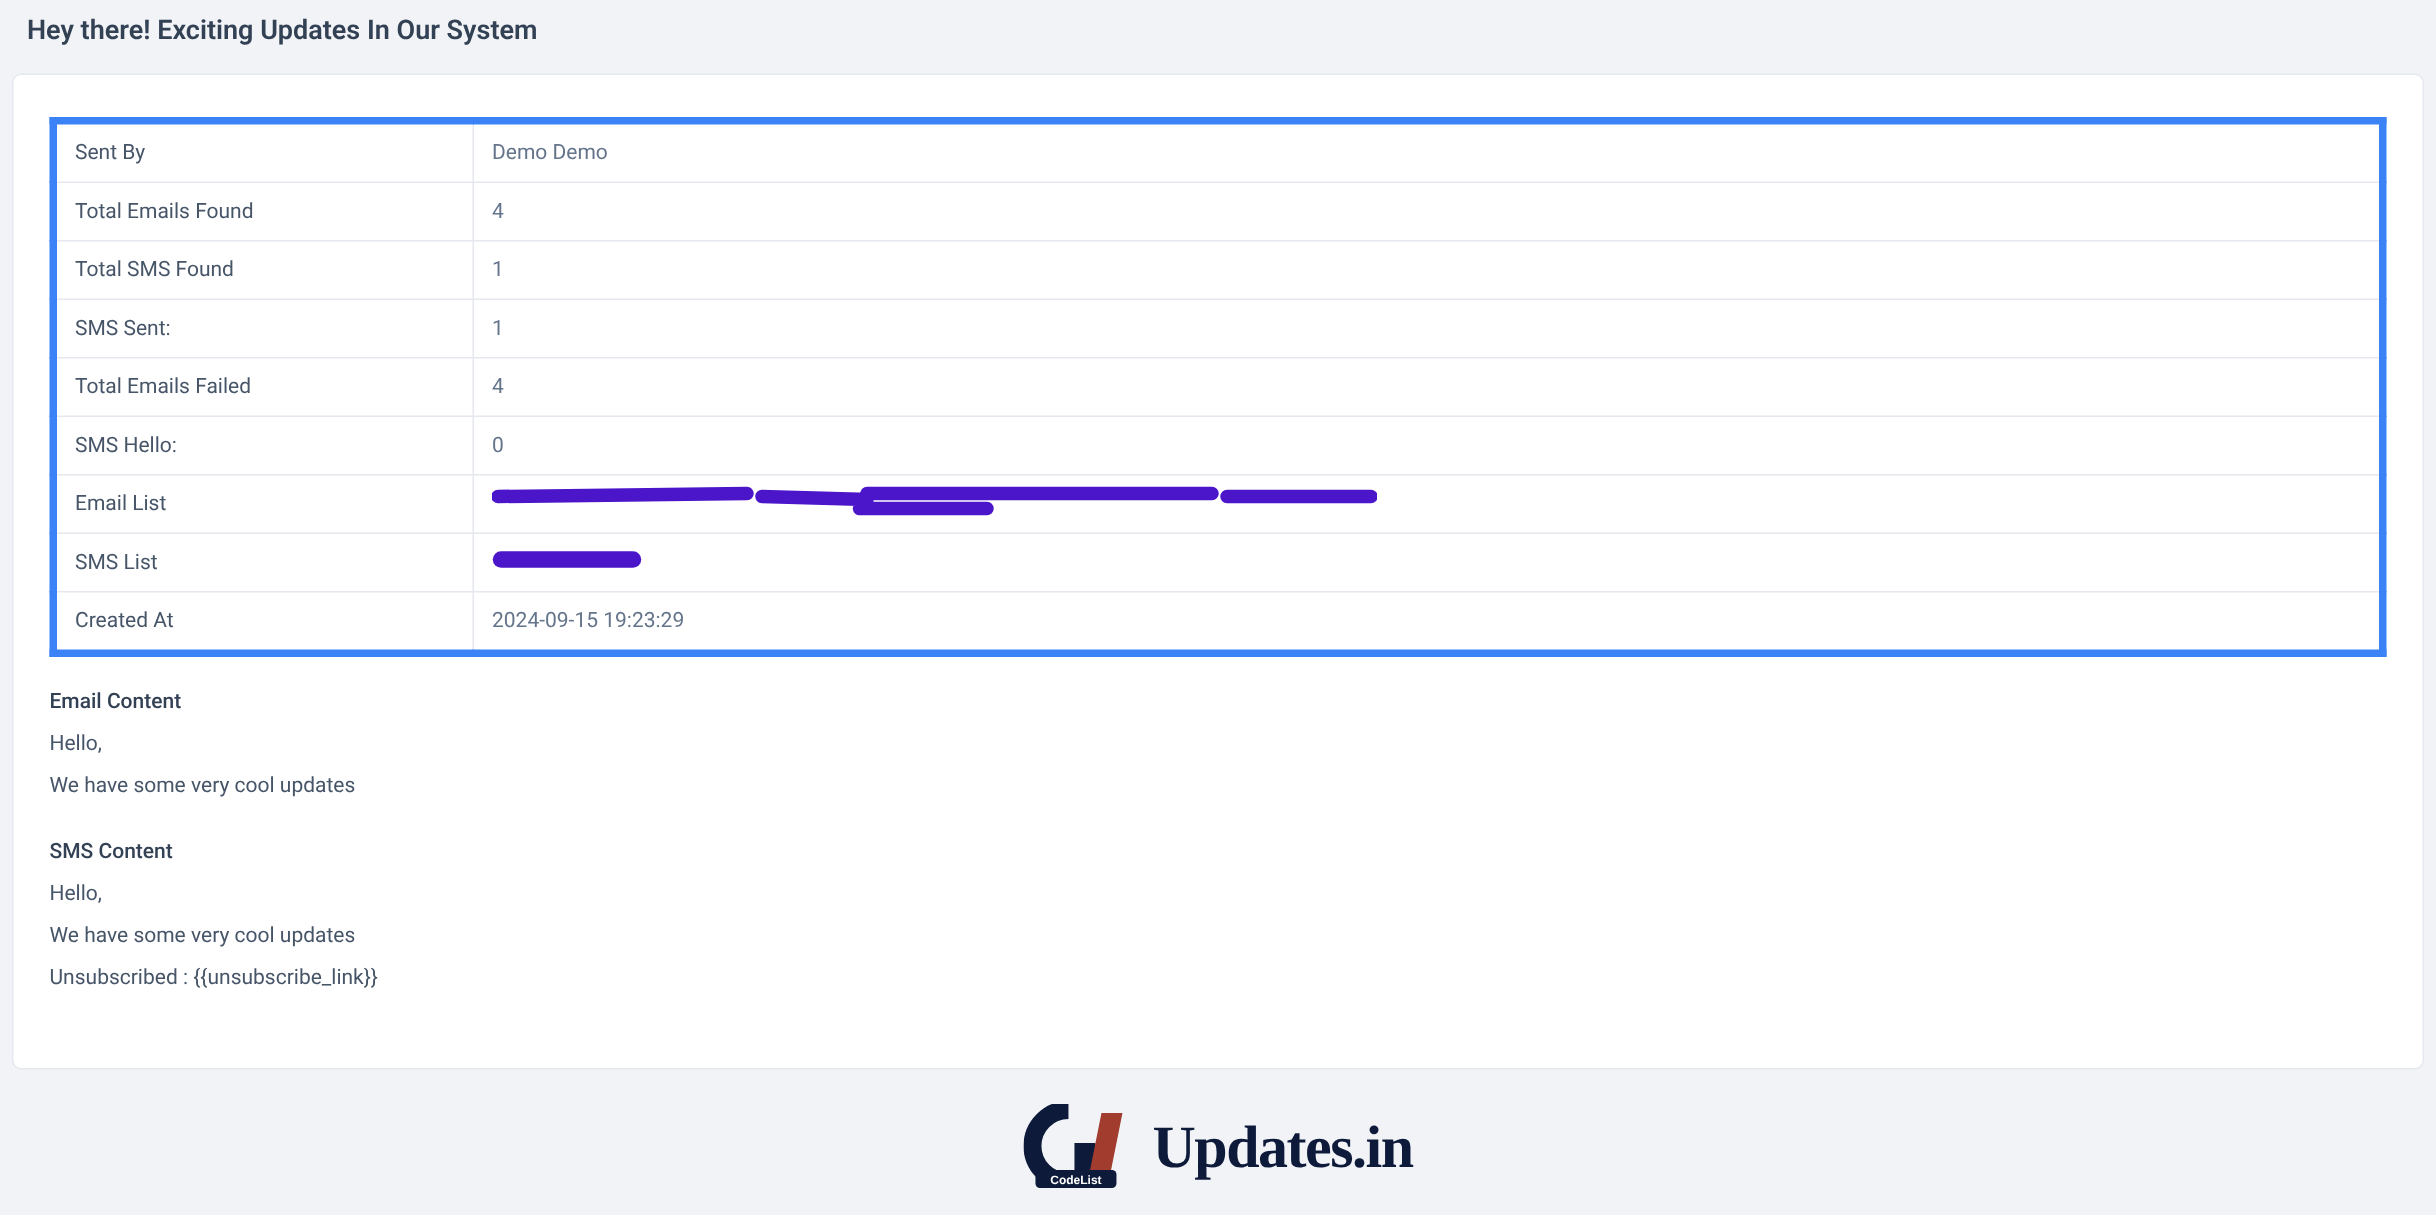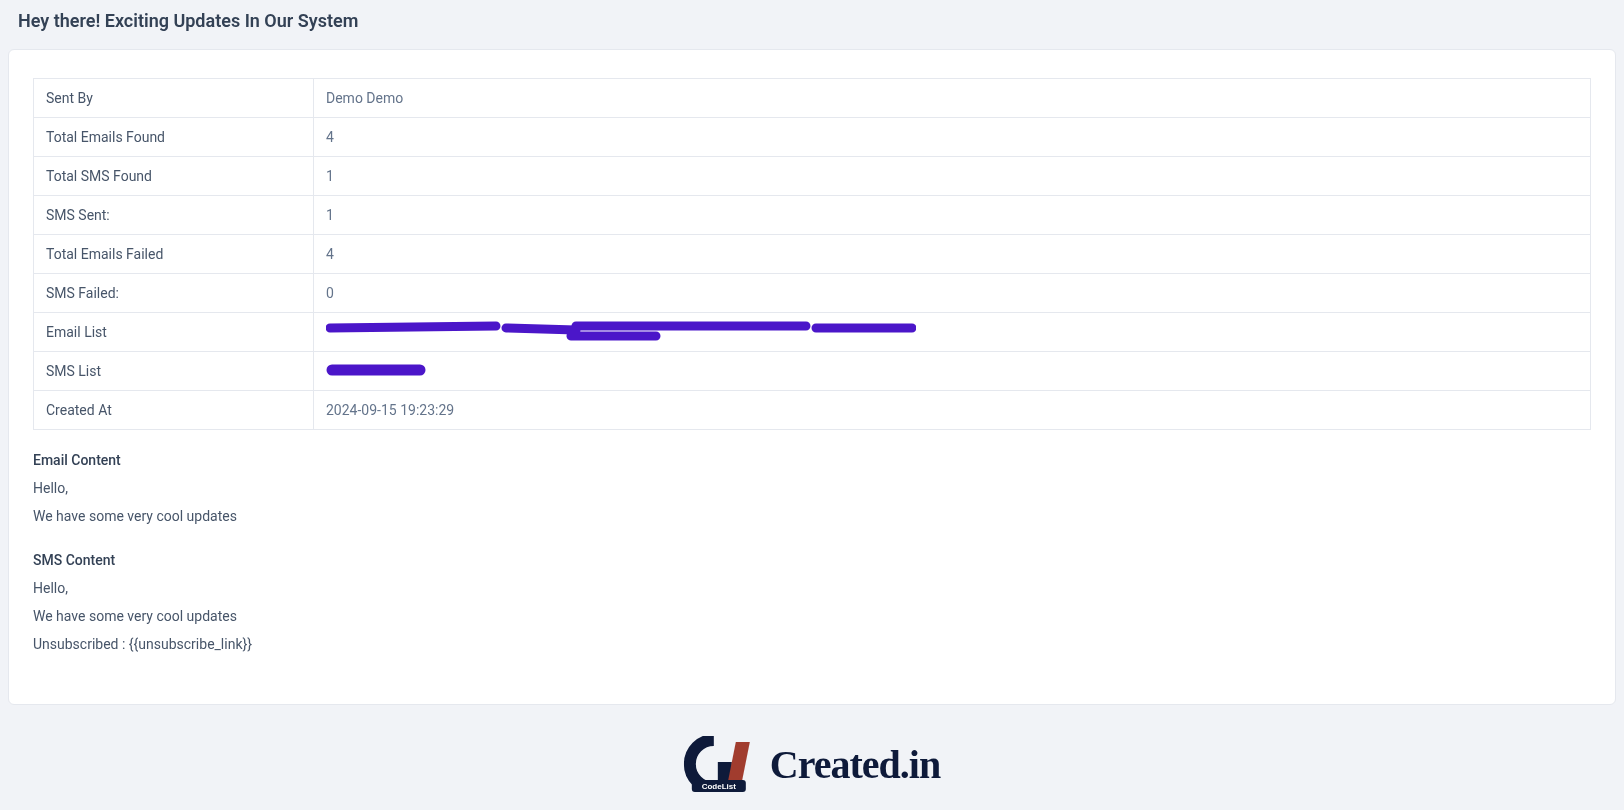--- a/index.html
+++ b/index.html
@@ -22,21 +22,21 @@
     .card {
       background: #ffffff;
       border: 1px solid #e5e8ee;
       border-radius: 6px;
       margin: 8px;
       padding: 28px 24px 24px 24px;
     }
     table.details {
       width: 100%;
       border-collapse: collapse;
-      border: 1px solid #3b82f6;
+      border: 5px solid #3b82f6;
       margin-bottom: 22px;
     }
     table.details td {
       border: 1px solid #e5e8ee;
       padding: 11px 12px;
       vertical-align: middle;
       color: #475569;
     }
     table.details td.label {
       width: 280px;
@@ -134,21 +134,21 @@
       </tr>
       <tr>
         <td class="label">SMS Sent:</td>
         <td class="value">1</td>
       </tr>
       <tr>
         <td class="label">Total Emails Failed</td>
         <td class="value">4</td>
       </tr>
       <tr>
-        <td class="label">SMS Failed:</td>
+        <td class="label">SMS Hello:</td>
         <td class="value">0</td>
       </tr>
       <tr class="redacted-row">
         <td class="label">Email List</td>
         <td class="value">
           <span class="scribble">
             <svg width="590" height="22" viewBox="0 0 590 22">
               <path d="M4 8 L170 6 M180 8 L250 10 L245 16 L330 16 M250 6 L480 6 M490 8 L586 8"></path>
             </svg>
           </span>
@@ -189,14 +189,14 @@
 <div class="watermark">
   <div class="watermark-logo">
     <svg width="74" height="56" viewBox="0 0 74 56">
       <path d="M 30 4 A 24 24 0 1 0 30 52" stroke="#0e1a3a" stroke-width="12" fill="none" stroke-linecap="butt"></path>
       <rect x="34" y="26" width="14" height="26" fill="#0e1a3a"></rect>
       <path d="M 52 6 L 66 6 L 58 46 L 44 46 Z" fill="#a13c2e"></path>
       <rect x="8" y="44" width="54" height="12" rx="3" fill="#0e1a3a"></rect>
       <text x="35" y="53" font-family="Arial" font-size="8" fill="#ffffff" text-anchor="middle" font-weight="bold">CodeList</text>
     </svg>
   </div>
-  <div class="watermark-text">Created.in</div>
+  <div class="watermark-text">Updates.in</div>
 </div>
 
 </body></html>

